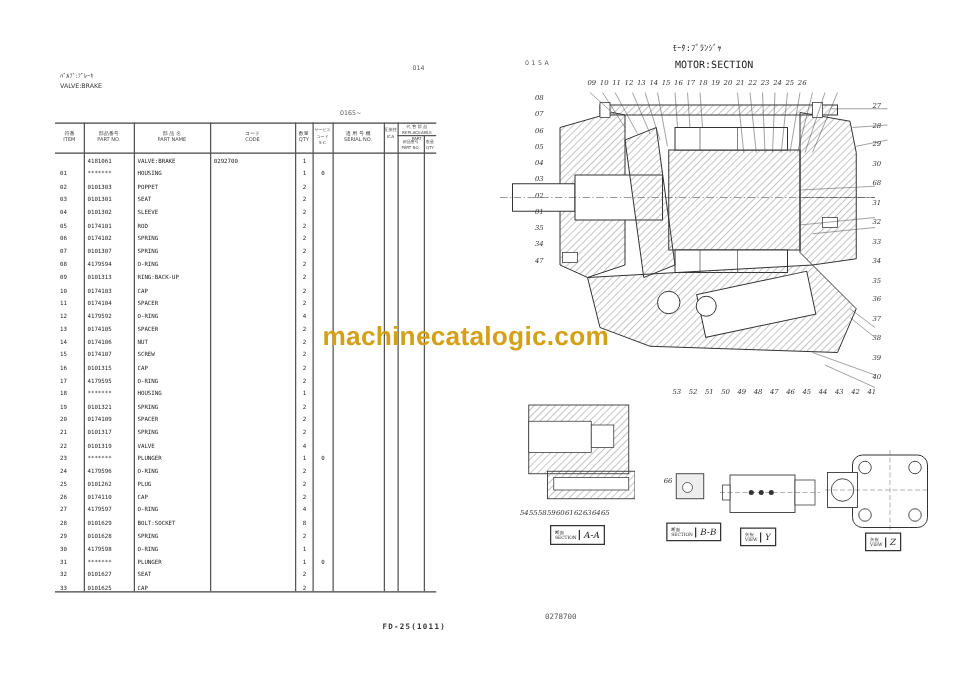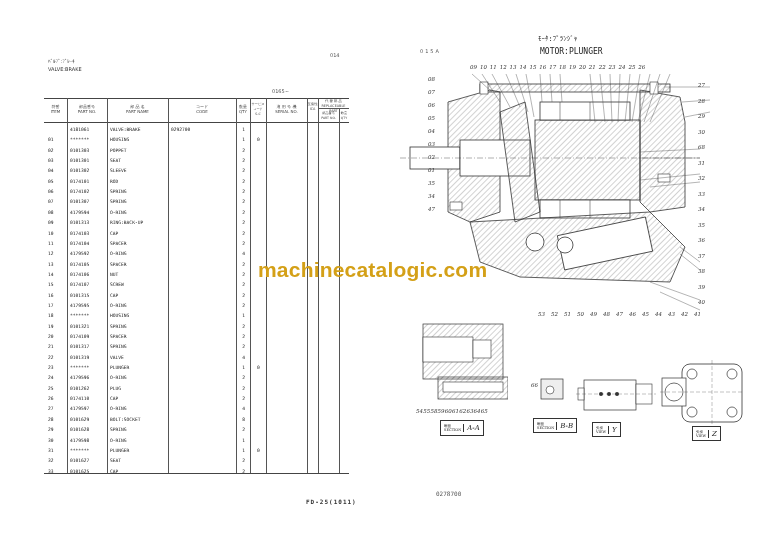--- a/index.html
+++ b/index.html
@@ -362,21 +362,21 @@
       <span class="tiny" style="position: absolute; left: 213px; top: 0px;"></span>
     </div>
   </div>
 
 <div class="watermark">machinecatalogic.com</div>
 
 <div class="abs footer" style="left:306px;top:498px;">FD-25(1011)</div>
 
 <div class="abs page-num" style="left:420px;top:48px;letter-spacing:2px;">015A</div>
 <div class="abs drawing-title" style="left:538px;top:35px;">ﾓｰﾀ:ﾌﾟﾗﾝｼﾞｬ</div>
-<div class="abs drawing-title" style="left:540px;top:47px;font-size:8px;">MOTOR:PLUNGER</div>
+<div class="abs drawing-title" style="left:540px;top:47px;font-size:8px;">MOTOR:SECTION</div>
 
 <svg class="abs" style="left:400px;top:62px;" width="330" height="260" viewBox="0 0 330 260">
   <defs>
     <pattern id="hatch" width="4" height="4" patternUnits="userSpaceOnUse" patternTransform="rotate(45)">
       <line x1="0" y1="0" x2="0" y2="4" stroke="#666" stroke-width="0.6"></line>
     </pattern>
   </defs>
 
   <rect x="80" y="22" width="190" height="8" fill="url(#hatch)" stroke="#333" stroke-width="0.8"></rect>
   <path d="M48 40 L90 28 L100 30 L100 150 L70 160 L48 150 Z" fill="url(#hatch)" stroke="#333" stroke-width="0.8"></path>

